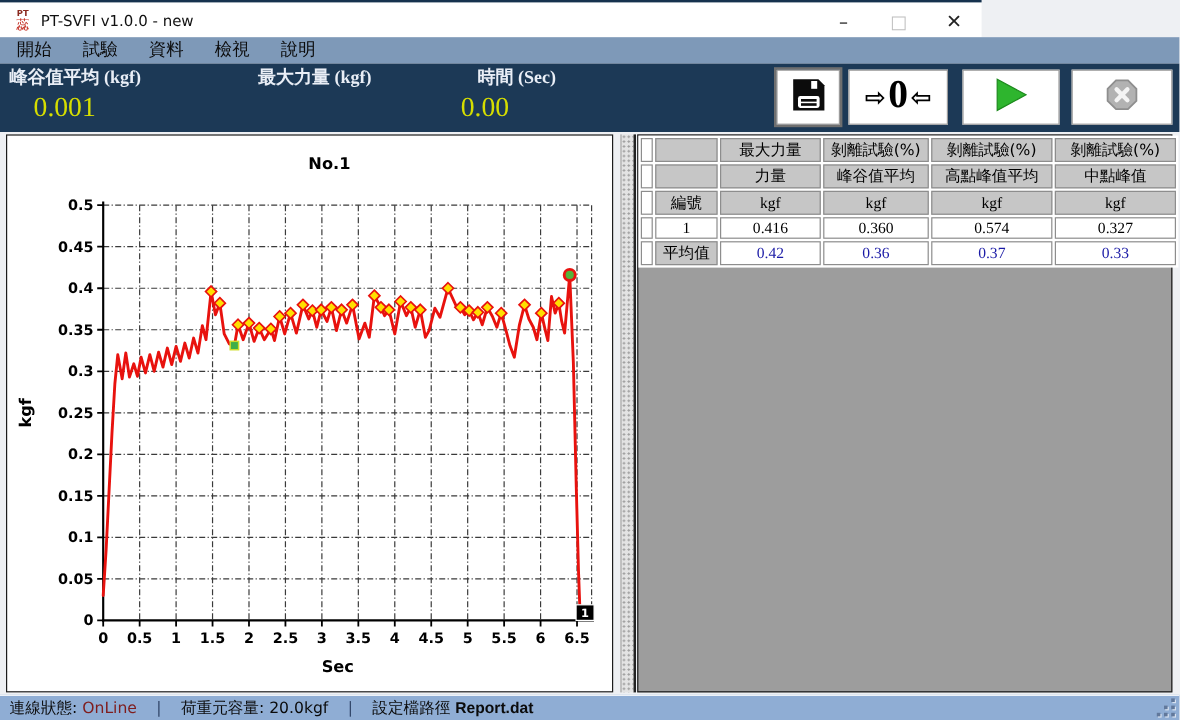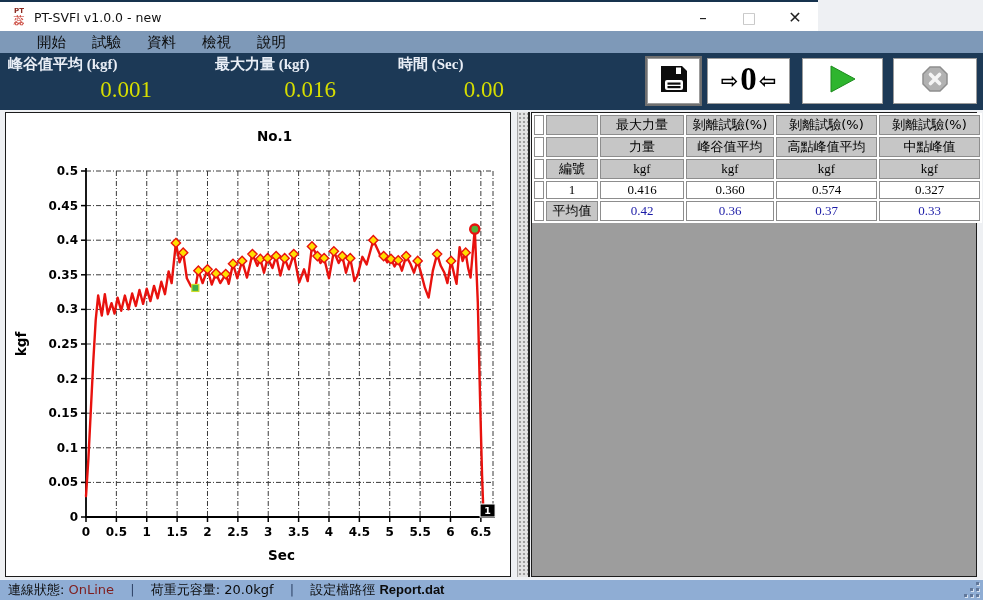--- a/index.html
+++ b/index.html
@@ -15,29 +15,29 @@
   .app-icon .seal{display:block;font-size:11px;color:#c22a1e;}
   .title-text{position:absolute;left:34px;top:8px;font-size:12.5px;color:#111;}
   .win-btn{position:absolute;top:2px;width:46px;height:28px;text-align:center;line-height:28px;
     font-size:15px;color:#222;cursor:default;}
   .win-min{right:92px;}
   .win-max{right:46px;color:#bfbfbf;}
   .win-close{right:0px;font-size:16px;}
 
   
   .menubar{position:absolute;left:0;top:31px;width:983px;height:22px;background:#7e99b8;
-    display:flex;align-items:flex-start;padding-left:24px;}
+    display:flex;align-items:flex-start;padding-left:1px;}
   .menu-item{padding:0 13px;font-size:14.5px;color:#0b0b0b;line-height:22px;}
 
   
   .header{position:absolute;left:0;top:53px;width:983px;height:57px;background:#1c3956;}
   .readout-label{position:absolute;top:2px;color:#e9eef6;font-weight:bold;font-size:15px;
     font-family:"Liberation Serif","DejaVu Serif",serif;}
   .rl-0{left:8px;}  .rl-1{left:215px;}  .rl-2{left:398px;}
-  .readout-value{position:absolute;top:24px;color:#d6de00;font-size:23px;text-align:right;
+  .readout-value{position:absolute;top:24px;color:#d6de00;font-size:23px;text-align:left;
     font-family:"Liberation Serif","DejaVu Serif",serif;}
   .rv-0{left:28px;width:124px;} .rv-1{left:208px;width:128px;} .rv-2{left:384px;width:120px;}
 
   
   .tool-btn{position:absolute;top:58px;height:46px;background:#ffffff;border:1px solid #9b9b9b;
     display:flex;align-items:center;justify-content:center;cursor:pointer;}
   .btn-save{left:647px;width:53px;outline:2px solid #6f6f6f;outline-offset:0px;}
   .btn-zero{left:707px;width:83px;gap:2px;}
   .btn-start{left:802px;width:81px;}
   .btn-stop{left:893px;width:84px;}
@@ -96,21 +96,20 @@
   <span class="menu-item">資料</span>
   <span class="menu-item">檢視</span>
   <span class="menu-item">說明</span>
 </div>
 
 <div class="header">
   <span class="readout-label rl-0">峰谷值平均 (kgf)</span>
   <span class="readout-label rl-1">最大力量 (kgf)</span>
   <span class="readout-label rl-2">時間 (Sec)</span>
   <span class="readout-value rv-0">0.001</span>
-  <span class="readout-value rv-1">0.016</span>
   <span class="readout-value rv-2">0.00</span>
 </div>
 
 <div class="tool-btn btn-save">
   <span>
     <svg width="32" height="32" viewBox="0 0 32 32">
       <path d="M3 3 h21 l5 5 v21 h-26 z" fill="#0c0c0c"></path>
       <rect x="18" y="4.5" width="5" height="6.5" fill="#ffffff"></rect>
       <rect x="7" y="17" width="18" height="10" rx="2" fill="#ffffff"></rect>
       <rect x="9.5" y="19.5" width="13" height="2.2" fill="#0c0c0c"></rect>

